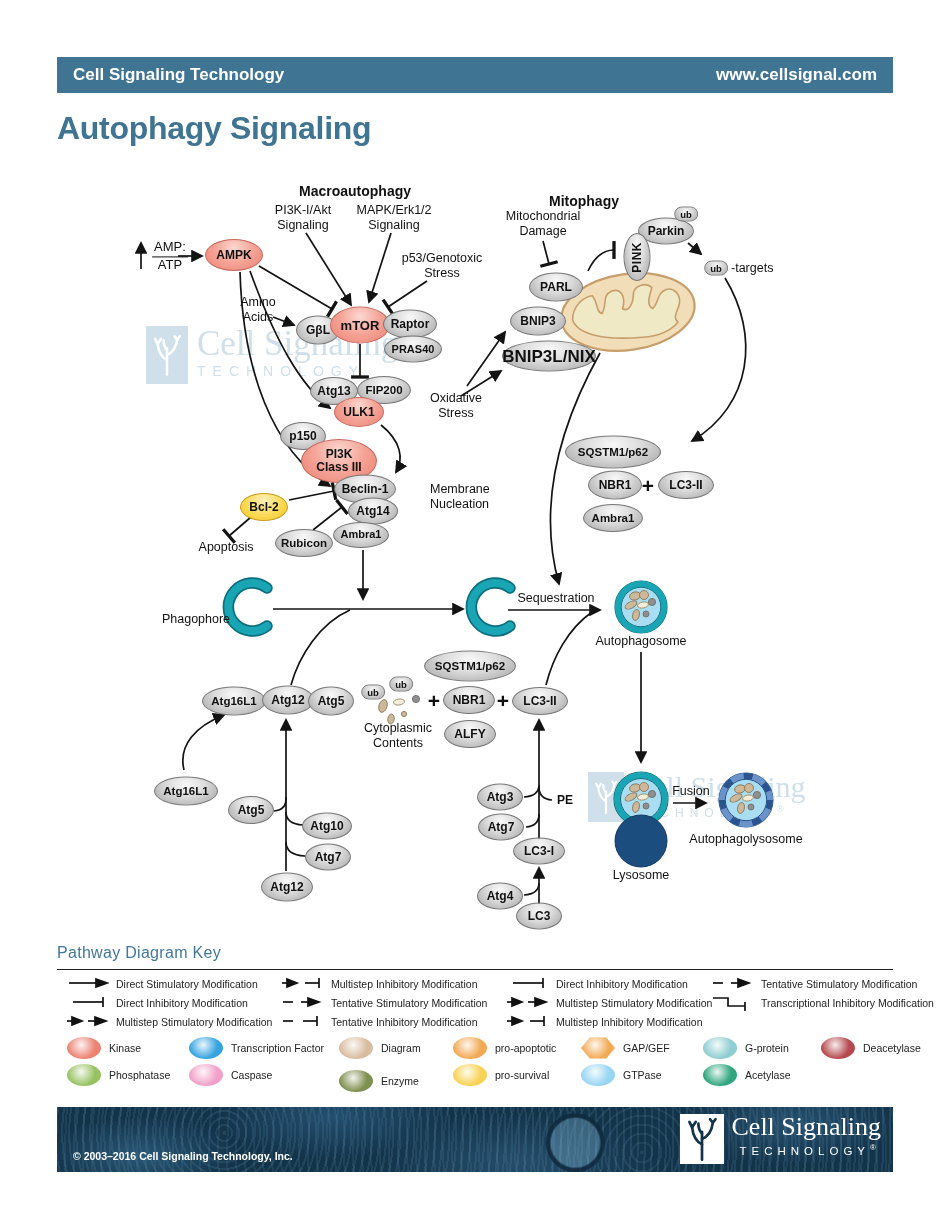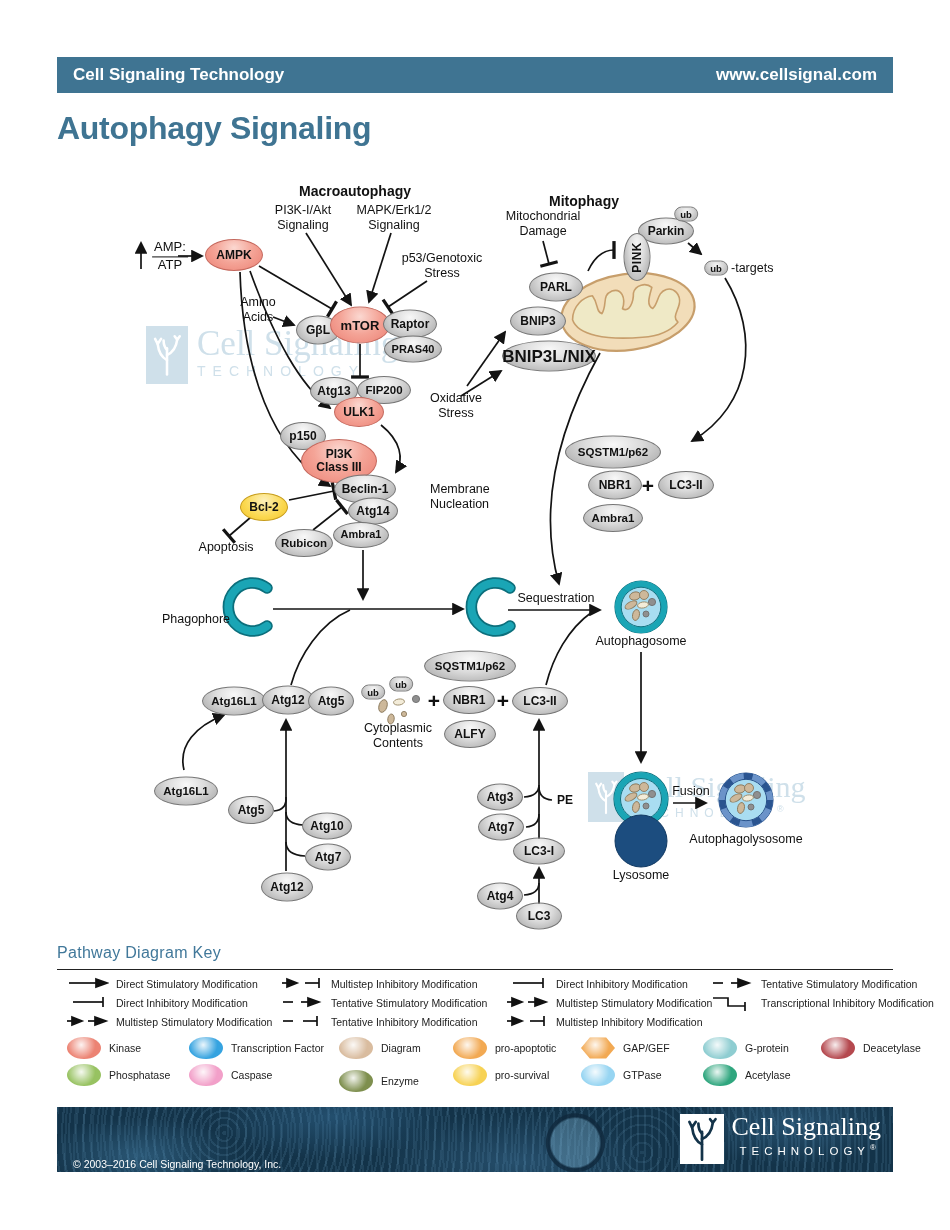--- a/index.html
+++ b/index.html
@@ -62,21 +62,21 @@
   
   .footer{position:absolute;left:57px;top:1107px;width:836px;height:65px;z-index:5;background-color:#133349;
     background-image:
       radial-gradient(ellipse 140px 55px at 10% 75%, rgba(70,130,170,.45), transparent 70%),
       radial-gradient(ellipse 170px 60px at 33% 15%, rgba(60,120,165,.4), transparent 70%),
       radial-gradient(circle 30px at 62% 55%, rgba(130,185,215,.35) 0 24px, rgba(15,40,60,.8) 26px 29px, transparent 30px),
       radial-gradient(ellipse 200px 70px at 55% 85%, rgba(80,140,185,.3), transparent 70%),
       radial-gradient(ellipse 150px 60px at 88% 25%, rgba(75,135,180,.35), transparent 70%),
       repeating-radial-gradient(circle at 20% 40%, rgba(120,175,210,.14) 0 2px, transparent 2px 7px),
       repeating-radial-gradient(circle at 70% 70%, rgba(120,175,210,.12) 0 2px, transparent 2px 9px);}
-  .footer .copy{position:absolute;left:16px;bottom:2px;color:#fff;font-size:10.5px;font-weight:normal;}
+  .footer .copy{position:absolute;left:16px;bottom:10px;color:#fff;font-size:10.5px;font-weight:bold;}
   .footer .logo{position:absolute;right:12px;top:7px;display:flex;align-items:flex-start;}
   .footer .box{width:44px;height:50px;background:#fff;display:flex;align-items:center;justify-content:center;}
   .footer .ltxt{margin-left:8px;color:#fff;}
   .footer .l1{font-family:"Liberation Serif",serif;font-size:26px;line-height:1;}
   .footer .l2{font-size:11.5px;letter-spacing:5px;margin-top:3px;padding-left:8px;}
   .footer sup{font-size:8px;}
 </style>
 </head>
 <body>
 

